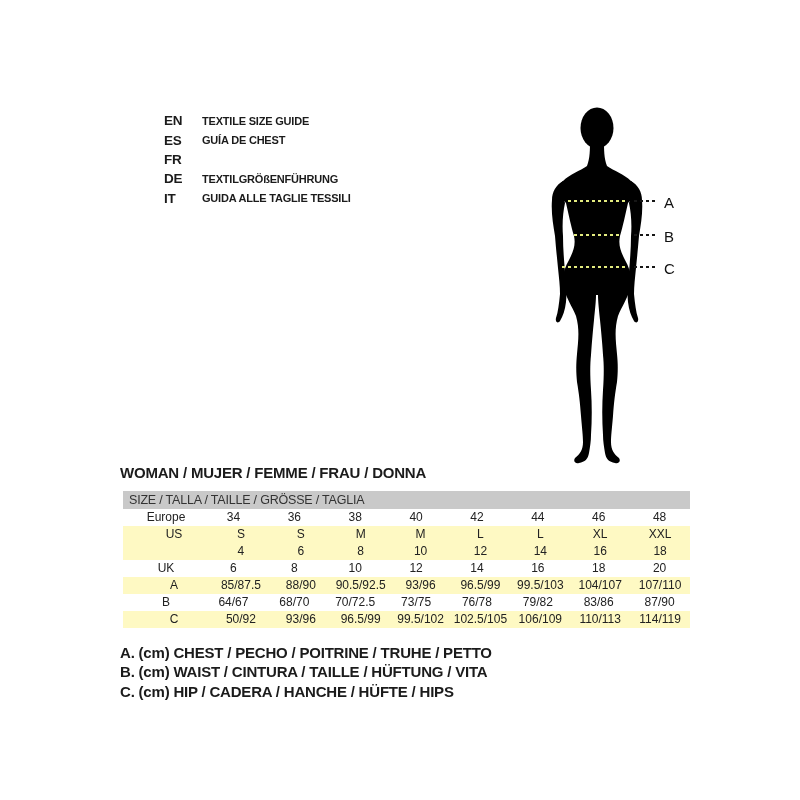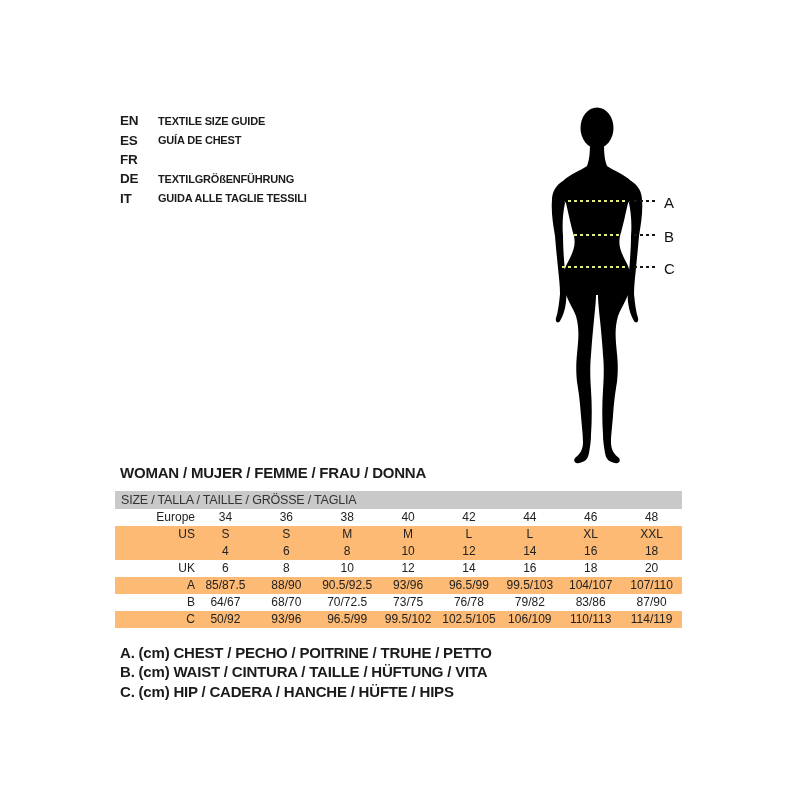--- a/index.html
+++ b/index.html
@@ -3,37 +3,37 @@
 <meta charset="utf-8">
 <style>
   html,body{margin:0;padding:0;background:#fff;}
   #canvas{
     position:relative;width:800px;height:800px;background:#ffffff;
     font-family:"Liberation Sans",sans-serif;color:#1b1b1b;overflow:hidden;
   }
   
   .lang-block{position:absolute;left:120px;top:111px;}
   .lang-row{display:flex;height:19.4px;align-items:center;}
-  .lang-code{width:38px;font-size:13.5px;font-weight:700;letter-spacing:-0.2px;}
+  .lang-code{width:38px;font-size:13.5px;font-weight:700;letter-spacing:-0.2px;margin-left:44px;}
   .lang-title{font-size:11px;font-weight:700;letter-spacing:-0.2px;white-space:nowrap;}
   
   .figure-wrap{position:absolute;left:542px;top:106px;width:110px;height:360px;}
   .mline{position:absolute;height:2px;}
   .mline.yellow{background:repeating-linear-gradient(90deg,var(--dotY) 0 3px,transparent 3px 6px);}
   .mline.black{background:repeating-linear-gradient(90deg,#161616 0 3px,transparent 3px 6px);}
   .mlabel{position:absolute;font-size:15px;font-weight:400;color:#111;line-height:1;}
   
   .section-title{position:absolute;left:120px;top:464px;font-size:15px;font-weight:700;letter-spacing:-0.2px;}
   
-  .size-table{position:absolute;left:115px;top:491px;width:567px;font-size:12px;color:#222;}
+  .size-table{position:absolute;left:123px;top:491px;width:567px;font-size:12px;color:#222;}
   .thead{background:#c9c9c9;height:18px;line-height:18px;padding-left:6px;
          font-size:12.5px;color:#333;font-weight:400;letter-spacing:-0.2px;}
   .tr{display:flex;height:17px;line-height:17px;}
-  .tr.shaded{background:#fdba74;}
-  .tl{width:80px;padding-left:6px;box-sizing:border-box;text-align:right;}
+  .tr.shaded{background:#fef9c3;padding-left:8px;}
+  .tl{width:80px;padding-left:6px;box-sizing:border-box;text-align:center;}
   .tc{flex:1;text-align:center;white-space:nowrap;}
   
   .legend-block{position:absolute;left:120px;top:643px;}
   .legend-line{height:19.3px;font-size:15px;font-weight:700;letter-spacing:-0.2px;display:flex;align-items:center;white-space:nowrap;}
 </style>
 </head>
 <body>
 
 <div id="canvas" style="--dotY:#e3eb7f;">
 

